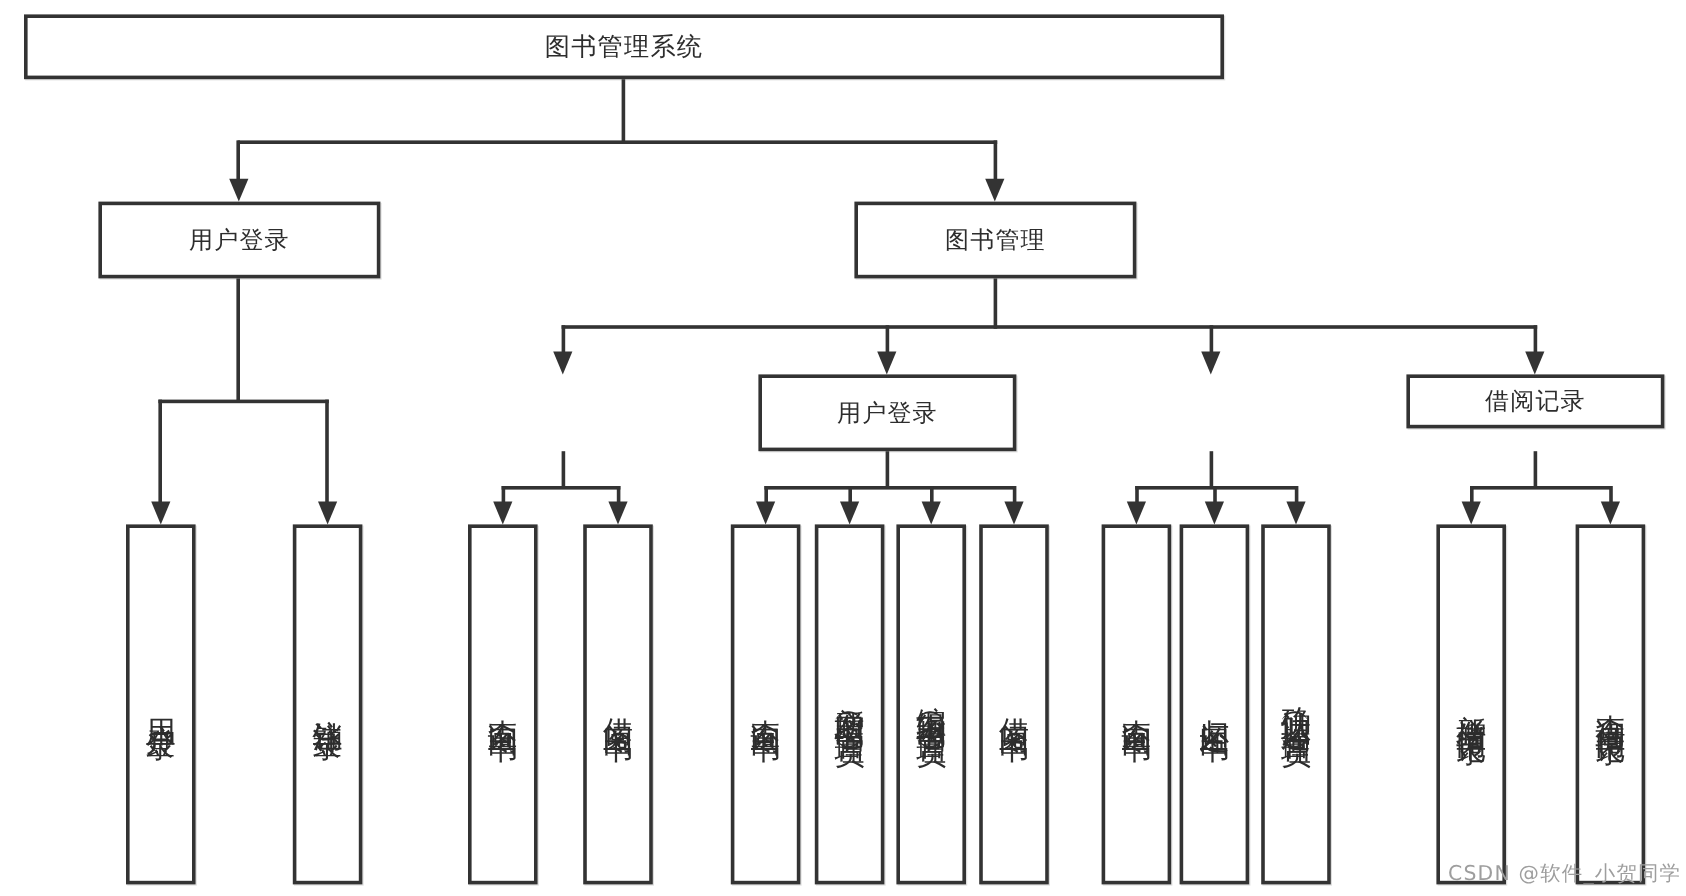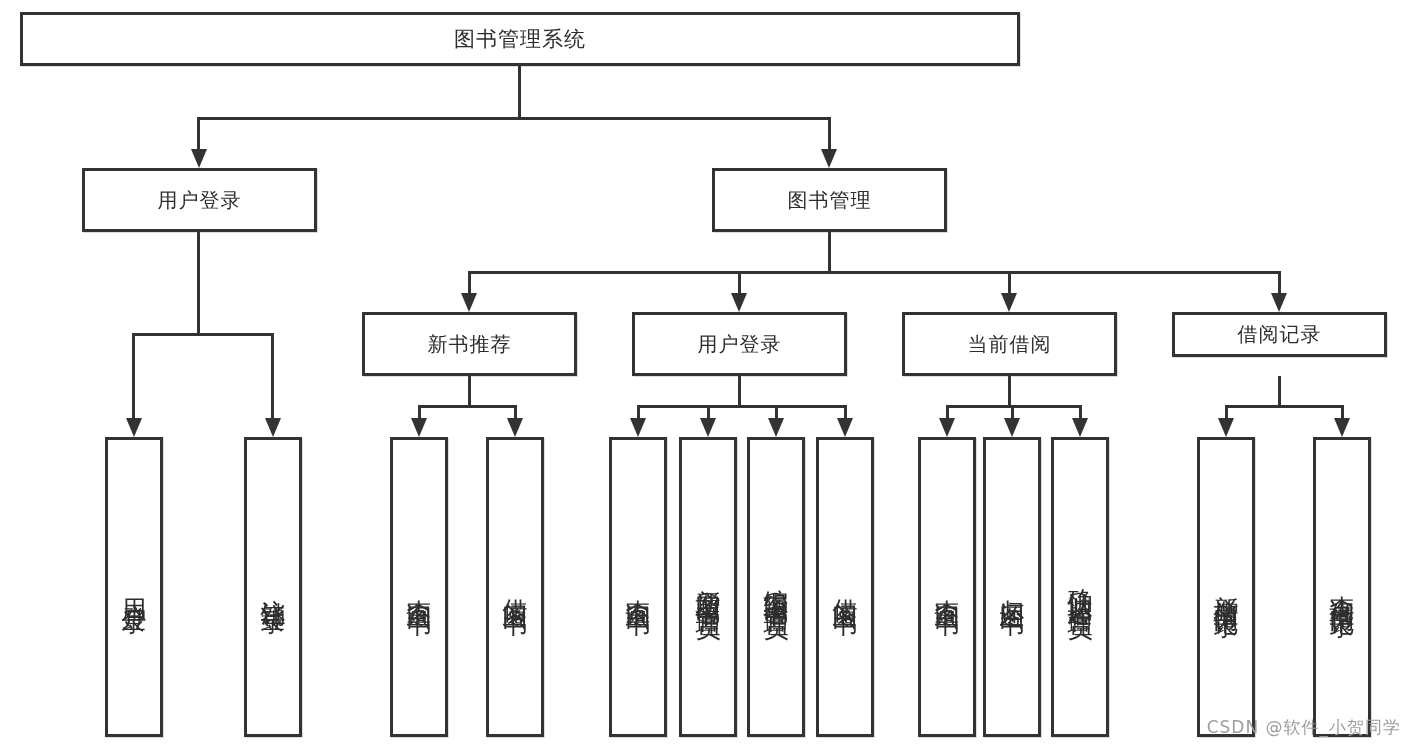--- a/index.html
+++ b/index.html
@@ -64,28 +64,22 @@
     <span class="lbl">图书管理系统</span>
   </div>
 
   <div class="node" style="left:82px;top:168px;width:235px;height:64px;">
     <span class="lbl">用户登录</span>
   </div>
   <div class="node" style="left:712px;top:168px;width:235px;height:64px;">
     <span class="lbl">图书管理</span>
   </div>
 
-  <div class="node" style="left:362px;top:312px;width:215px;height:64px;">
-    <span class="lbl">新书推荐</span>
-  </div>
   <div class="node" style="left:632px;top:312px;width:215px;height:64px;">
     <span class="lbl">用户登录</span>
-  </div>
-  <div class="node" style="left:902px;top:312px;width:215px;height:64px;">
-    <span class="lbl">当前借阅</span>
   </div>
   <div class="node" style="left:1172px;top:312px;width:215px;height:45px;">
     <span class="lbl">借阅记录</span>
   </div>
 
   <div class="node leaf" style="left:105px;top:437px;width:58px;height:300px;">
     <span class="lbl">用户登录</span>
   </div>
   <div class="node leaf" style="left:244px;top:437px;width:58px;height:300px;">
     <span class="lbl">注销登录</span>

